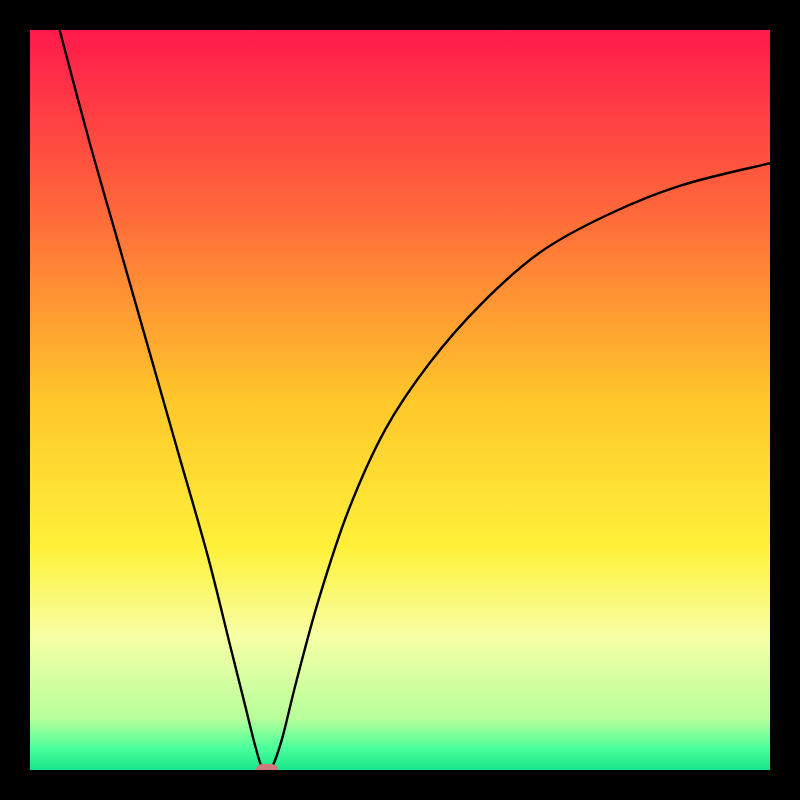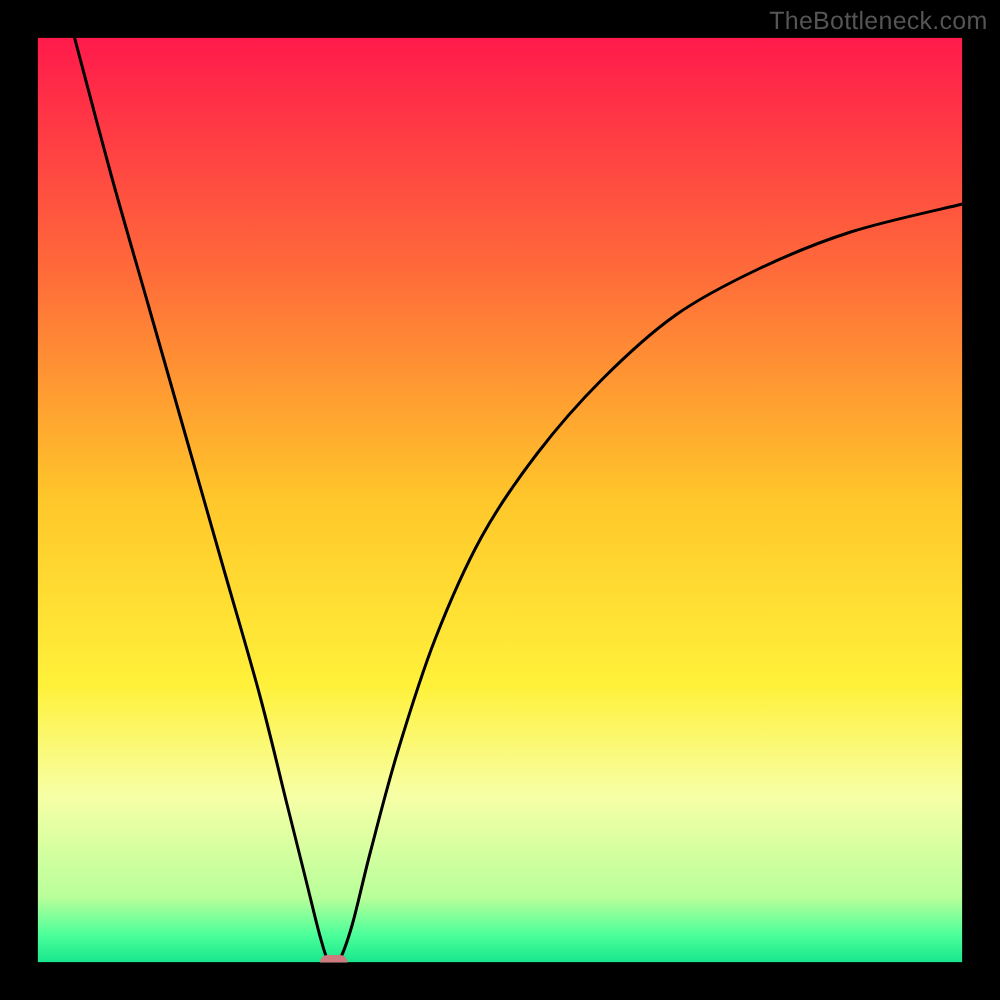--- a/index.html
+++ b/index.html
@@ -83,15 +83,14 @@
     </svg>
 
     <svg class="curve-svg" viewBox="0 0 740 740" preserveAspectRatio="none">
       <path id="curve-path" d="M 29.6 0 C 34.53333333333333 18.5, 49.333333333333336 75.23333333333332, 59.2 111 C 69.06666666666666 146.76666666666668, 78.93333333333334 180.0666666666667, 88.8 214.60000000000002 C 98.66666666666666 249.13333333333335, 108.53333333333333 283.66666666666674, 118.4 318.20000000000005 C 128.26666666666668 352.73333333333335, 138.13333333333333 387.2666666666667, 148 421.8 C 157.86666666666667 456.3333333333333, 168.96666666666667 493.3333333333333, 177.6 525.4 C 186.23333333333332 557.4666666666667, 193.63333333333335 589.5333333333334, 199.8 614.2 C 205.96666666666667 638.8666666666667, 210.28333333333333 656.1333333333333, 214.6 673.4 C 218.91666666666666 690.6666666666666, 222.61666666666665 706.6999999999999, 225.7 717.8 C 228.78333333333333 728.9, 230.63333333333333 736.3, 233.1 740 C 235.56666666666666 743.7, 237.41666666666666 744.9333333333334, 240.5 740 C 243.58333333333334 735.0666666666666, 247.28333333333336 725.1999999999999, 251.60000000000002 710.4 C 255.91666666666669 695.6, 260.2333333333333 674.6333333333334, 266.4 651.2 C 272.56666666666666 627.7666666666667, 279.9666666666667 598.1666666666666, 288.6 569.8 C 297.23333333333335 541.4333333333333, 307.1 509.3666666666667, 318.2 481 C 329.29999999999995 452.6333333333333, 341.6333333333333 424.26666666666665, 355.2 399.59999999999997 C 368.76666666666665 374.9333333333333, 383.5666666666667 353.9666666666666, 399.6 332.99999999999994 C 415.6333333333333 312.0333333333333, 432.9 292.3, 451.4 273.8 C 469.9 255.3, 489.63333333333327 236.8, 510.59999999999997 222 C 531.5666666666666 207.2, 553.7666666666667 196.1, 577.2 185 C 600.6333333333334 173.9, 624.0666666666667 164.0333333333333, 651.2 155.39999999999998 C 678.3333333333334 146.76666666666665, 725.2 136.90000000000003, 740 133.20000000000005" fill="none" stroke="#000000" stroke-width="2.4"></path>
     </svg>
 
     <div id="marker" class="marker" style="left: 236.8px; top: 740px; background: rgb(207, 122, 126);"></div>
 
   </div>
 
-  <div class="watermark">TheBottleneck.com</div>
 
 </div>
 
 </body></html>

